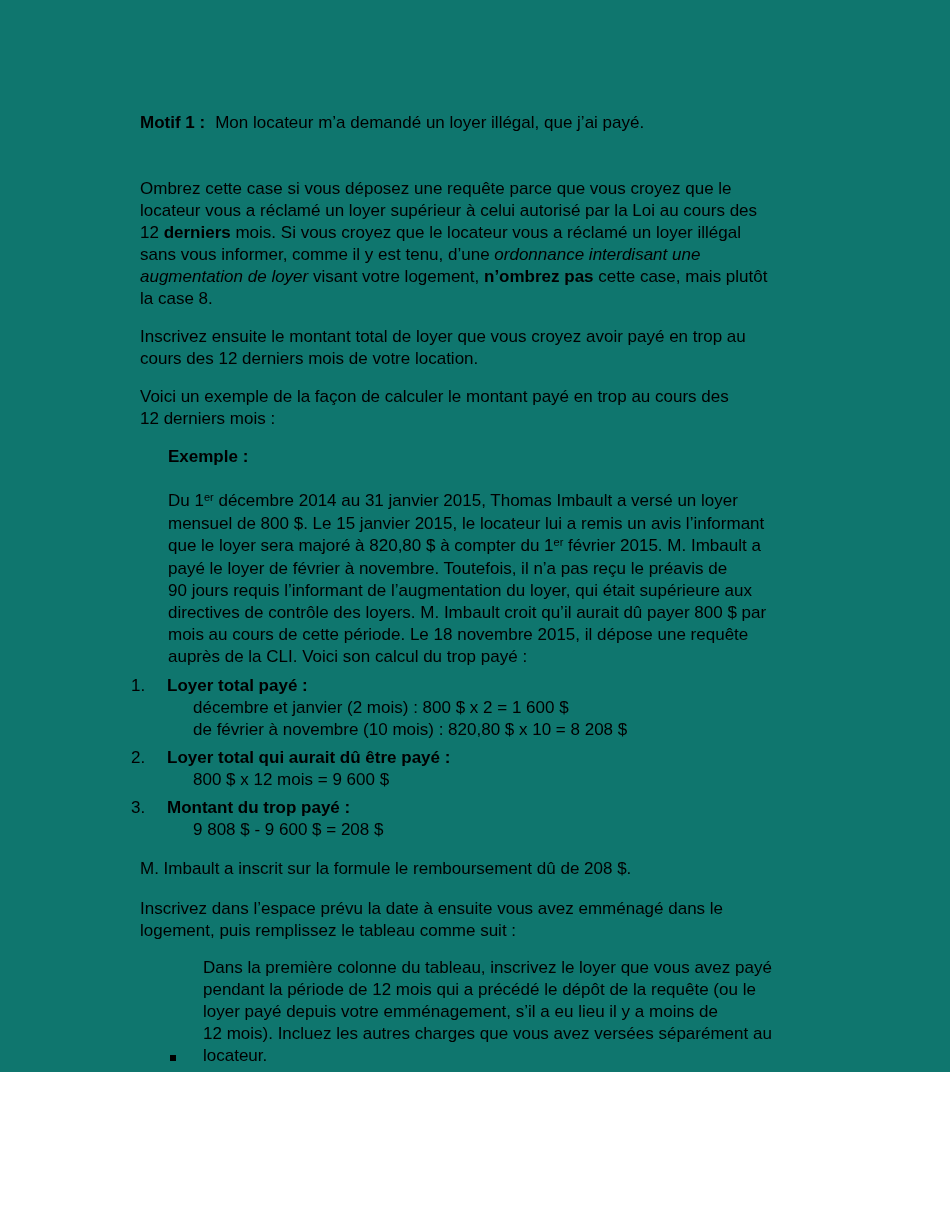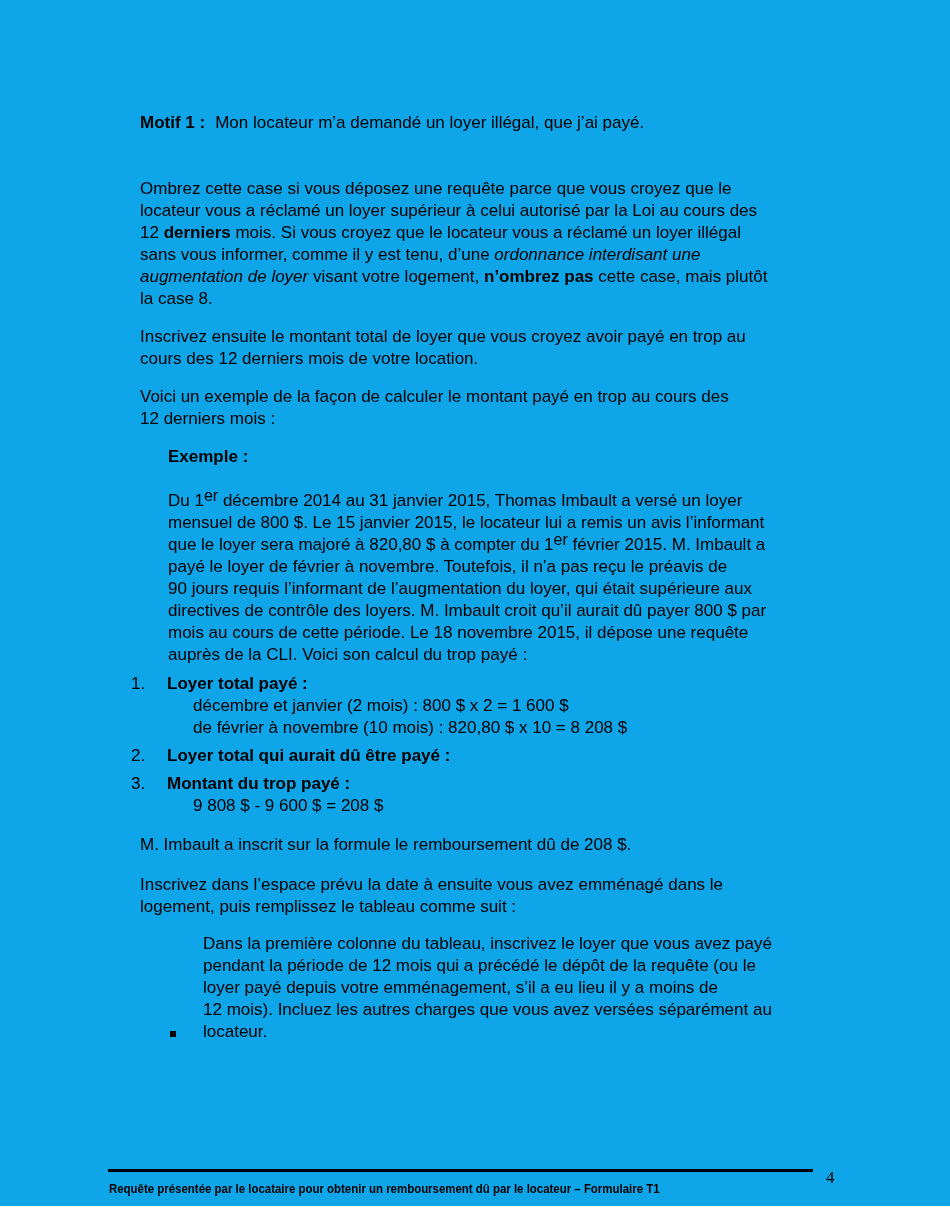--- a/index.html
+++ b/index.html
@@ -1,20 +1,20 @@
 <!DOCTYPE html>
 <html lang="fr"><head>
 <meta charset="utf-8">
 <style>
   html, body { margin: 0; padding: 0; background: #ffffff; }
   .page {
     position: relative;
     width: 950px;
-    height: 1206px;
-    background: #0ea5e9;
+    height: 1072px;
+    background: #0f766e;
     color: #000000;
     font-family: "Liberation Sans", sans-serif;
     font-size: 17px;
     line-height: 22px;
     overflow: hidden;
   }
   .content {
     position: absolute;
     left: 140px;
     top: 90px;
@@ -24,21 +24,21 @@
   b { font-weight: bold; }
   i { font-style: italic; }
   .mt22 { margin-top: 22px; }
   .mt18 { margin-top: 18px; }
   .mt17 { margin-top: 17px; }
   .mt16 { margin-top: 16px; }
   .mt24 { margin-top: 24px; }
   .mt15 { margin-top: 15px; }
   .motif-text { margin-left: 10px; }
   .example { margin-top: 16px; padding-left: 28px; }
-  .sup { font-size: 16px; position: relative; top: -5px; }
+  .sup { font-size: 11px; position: relative; top: -5px; }
   .olist-item { display: flex; margin-left: -9px; margin-top: 7px; }
   .olist-item + .olist-item { margin-top: 6px; }
   .olist-num { width: 36px; flex: none; }
   .olist-title { font-weight: bold; }
   .olist-lines { white-space: pre-line; padding-left: 26px; }
   .olist-total { padding-left: 52px; }
   .bullet-item { display: flex; padding-left: 30px; align-items: flex-end; }
   .bullet-cell { width: 33px; flex: none; }
   .bullet-square { display: inline-block; width: 6px; height: 6px; background: #000; margin-top: 8px; }
   .bullet-text { white-space: pre-line; }
@@ -115,20 +115,21 @@
         <div class="olist-title">Loyer total payé :</div>
         <div class="olist-lines">décembre et janvier (2 mois) : 800 $ x 2 = 1 600 $
 de février à novembre (10 mois) : 820,80 $ x 10 = 8 208 $</div>
       </div>
     </div>
 
     <div class="olist-item">
       <span class="olist-num">2.</span>
       <div class="olist-body">
         <div class="olist-title">Loyer total qui aurait dû être payé :</div>
+        <div class="olist-lines">800 $ x 12 mois = 9 600 $</div>
       </div>
     </div>
 
     <div class="olist-item">
       <span class="olist-num">3.</span>
       <div class="olist-body">
         <div class="olist-title">Montant du trop payé :</div>
         <div class="olist-lines">9 808 $ - 9 600 $ = 208 $</div>
       </div>
     </div>

